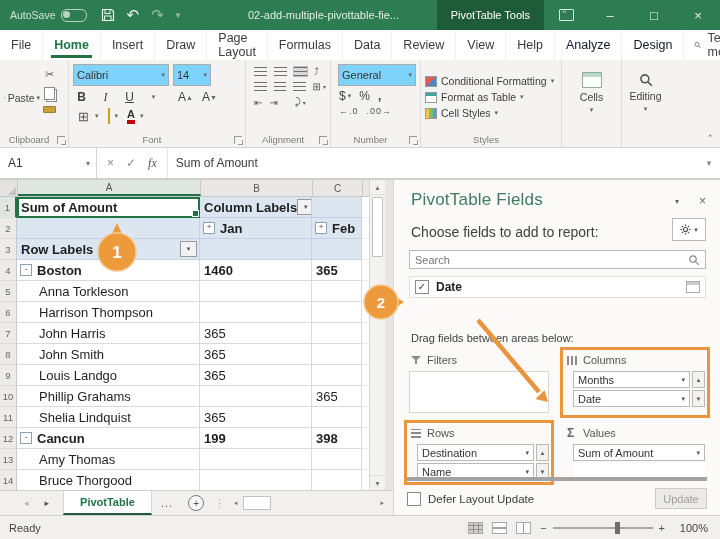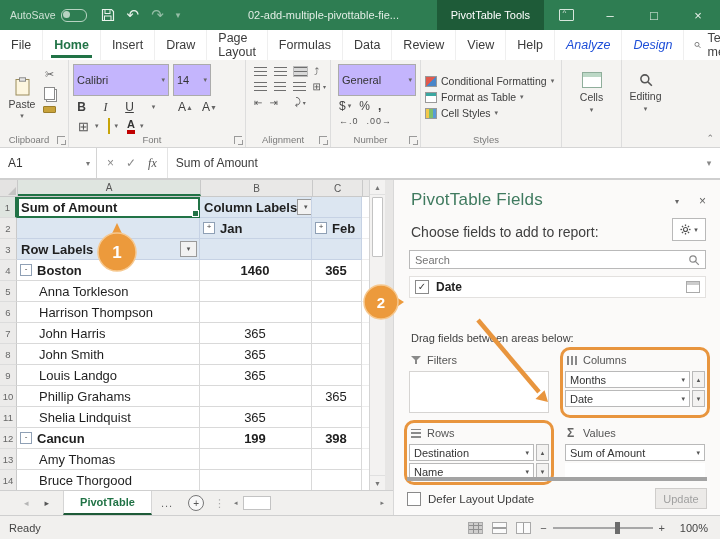--- a/index.html
+++ b/index.html
@@ -18,37 +18,37 @@
   .winbtns{display:flex;align-items:center;}
   .winbtn{width:44px;height:30px;display:flex;align-items:center;justify-content:center;font-size:13px;color:#e8f1ea;}
   .ribopt{width:13px;height:10px;border:1px solid #d7e6dc;border-radius:1px;position:relative;}
   .ribopt::after{content:"^";position:absolute;left:3px;top:-2px;font-size:8px;color:#d7e6dc;}
 
   
   .menubar{position:absolute;top:30px;left:0;right:0;height:30px;background:#fff;display:flex;align-items:stretch;}
   .mtab{padding:0 11px;display:flex;align-items:center;font-size:12.5px;color:#3b3b3b;position:relative;border-right:1px solid #efefef;}
   .mtab.active{color:#217346;font-weight:bold;}
   .mtab.active::after{content:"";position:absolute;left:8px;right:8px;bottom:2px;height:3px;background:#217346;}
-  .mtab.ctx{color:#1d4ed8;font-style:italic;}
+  .mtab.ctx{color:#0f172a;}
   .tellme{display:flex;align-items:center;gap:6px;padding:0 10px;color:#444;font-size:12.5px;}
 
   
   .ribbon{position:absolute;top:60px;left:0;right:0;height:87px;background:#f4f3f1;border-bottom:1px solid #d5d5d5;display:flex;}
   .rgroup{position:relative;border-right:1px solid #ddd;padding:4px 4px 15px 4px;box-sizing:border-box;}
   .glabel{position:absolute;bottom:2px;left:0;right:10px;text-align:center;font-size:9.5px;color:#7a7a7a;white-space:nowrap;}
   .dlg{position:absolute;right:3px;bottom:3px;width:7px;height:7px;border-left:1px solid #9a9a9a;border-top:1px solid #9a9a9a;}
   .dlg::after{content:"";position:absolute;right:-1px;bottom:-1px;width:4px;height:4px;border-right:1px solid #9a9a9a;border-bottom:1px solid #9a9a9a;}
   .g-clip{width:69px;display:flex;gap:3px;}
-  .pastebtn{width:36px;display:flex;flex-direction:column;align-items:center;justify-content:center;gap:2px;font-size:10.5px;color:#444;}
+  .pastebtn{width:36px;display:flex;flex-direction:row;align-items:center;justify-content:center;gap:2px;font-size:10.5px;color:#444;}
   .clipcol{display:flex;flex-direction:column;gap:6px;padding-top:4px;font-size:11px;color:#666;align-items:center;}
   .copyic{width:9px;height:11px;border:1px solid #8a8a8a;background:#fff;box-shadow:2px 2px 0 -1px #fff,2px 2px 0 0 #8a8a8a;}
   .brushic{width:11px;height:5px;background:#c8a23a;border:1px solid #9b7d2a;border-radius:1px;}
   .g-font{width:177px;display:flex;flex-direction:column;gap:3px;}
   .fontrow{display:flex;align-items:center;gap:4px;}
-  .combo{background:#c4b5fd;border:1px solid #ababab;height:32px;display:flex;align-items:center;font-size:11px;color:#333;padding:0 3px;box-sizing:border-box;}
+  .combo{background:#7dd3fc;border:1px solid #ababab;height:22px;display:flex;align-items:center;font-size:11px;color:#333;padding:0 3px;box-sizing:border-box;}
   .combo .arr{margin-left:auto;font-size:7px;color:#666;padding-left:4px;}
   .fbtn{min-width:15px;height:16px;display:flex;align-items:center;justify-content:center;font-size:12px;color:#3f3f3f;padding:0 1px;}
   .fbtn small{font-size:7px;color:#666;}
   .bold{font-weight:bold;}
   .ital{font-style:italic;font-family:"Liberation Serif",serif;}
   .undl{text-decoration:underline;}
   .acolor{position:relative;font-weight:bold;font-size:11px;line-height:10px;}
   .acolor i{display:block;height:4px;background:#c00000;margin-top:1px;font-style:normal;}
   .fillic{width:11px;height:7px;background:#8f8f8f;clip-path:polygon(20% 0,100% 30%,80% 100%,0 60%);}
   .fillbar{width:12px;height:4px;background:#ffd43b;border:1px solid #c7a409;margin-top:1px;}
@@ -93,21 +93,21 @@
   .chfill{flex:1;}
   .grow{display:flex;height:21px;box-sizing:border-box;}
   .rnum{width:17px;box-sizing:border-box;background:#eceBea;background:#ecebea;border-right:1px solid #c9c9c9;border-bottom:1px solid #dcdcdc;font-size:9.5px;color:#666;display:flex;align-items:center;justify-content:center;}
   .rnum.selr{background:#dfe5e0;border-right:2px solid #217346;}
   .cell{box-sizing:border-box;border-right:1px solid #d9d9d9;border-bottom:1px solid #d9d9d9;display:flex;align-items:center;font-size:13px;color:#1f1f1f;padding:0 2px;position:relative;overflow:hidden;white-space:nowrap;}
   .ca{width:183px;}
   .cb{width:112px;}
   .cc{width:50px;}
   .cfill{flex:1;border-bottom:1px solid #ededed;}
   .cell.blue{background:#dce6f1;border-color:#c6d2e4;}
-  .cell.num{justify-content:center;padding-right:5px;}
+  .cell.num{justify-content:flex-start;padding-right:5px;}
   .cell .lbl{padding-left:2px;}
   .cell .ind{padding-left:20px;}
   .cell.sel{outline:2px solid #217346;outline-offset:-2px;background:#fff;z-index:2;}
   .cell.sel::after{content:"";position:absolute;right:0;bottom:0;width:5px;height:5px;background:#217346;border:1px solid #fff;}
   .expbox{width:10px;height:10px;border:1px solid #8fa0b5;background:#fff;font-size:8px;line-height:8px;text-align:center;color:#444;margin:0 3px 0 1px;flex:none;}
   .ddbtn{margin-left:auto;width:15px;height:14px;border:1px solid #9a9a9a;background:#f2f2f2;color:#555;font-size:7px;display:flex;align-items:center;justify-content:center;flex:none;}
   .vscroll{position:absolute;top:0;right:0;width:16px;height:310px;background:#f3f2f1;border-left:1px solid #d4d4d4;box-sizing:border-box;}
   .vscroll .sa{height:14px;display:flex;align-items:center;justify-content:center;font-size:7px;color:#777;border-bottom:1px solid #e0e0e0;}
   .vscroll .sa.bot{position:absolute;bottom:0;left:0;right:0;border-top:1px solid #e0e0e0;border-bottom:none;}
   .vthumb{margin:2px 2px;height:58px;background:#fff;border:1px solid #c3c3c3;border-radius:1px;}
@@ -149,29 +149,29 @@
   .searchbox input{border:none;outline:none;flex:1;font-size:11px;padding:0 5px;color:#333;background:transparent;font-family:"Liberation Sans",sans-serif;}
   .searchbox svg{margin-right:5px;}
   .fieldlist{position:absolute;top:96px;left:15px;right:14px;}
   .fielditem{height:22px;background:#fff;border:1px solid #e3e1df;display:flex;align-items:center;gap:7px;padding:0 5px;box-sizing:border-box;}
   .cb-sq{width:12px;height:12px;border:1px solid #8a8a8a;background:#fff;font-size:10px;line-height:11px;text-align:center;color:#3c3c3c;flex:none;}
   .fielditem .flabel{font-size:12px;font-weight:bold;color:#222;}
   .calic{margin-left:auto;width:12px;height:10px;border:1px solid #aaa;background:linear-gradient(#ccc 3px,#fff 3px);}
   .draghint{position:absolute;top:152px;left:17px;font-size:11px;color:#404040;}
   .areas{position:absolute;top:170px;left:13px;right:13px;display:grid;grid-template-columns:1fr 1fr;column-gap:12px;row-gap:8px;}
   .area{position:relative;padding:2px;}
-  .area.hl{outline:3px solid #e8953e;outline-offset:0px;border-radius:7px;}
+  .area.hl{outline:3px solid #e8953e;outline-offset:0px;}
   .ahdr{display:flex;align-items:center;gap:6px;font-size:11px;color:#555;height:16px;margin-bottom:3px;padding-left:2px;}
   .aicon{width:10px;height:9px;flex:none;}
   .ic-cols{background:repeating-linear-gradient(90deg,#8a8a8a 0 2px,transparent 2px 4px);}
   .ic-rows{background:repeating-linear-gradient(0deg,#8a8a8a 0 2px,transparent 2px 4px);}
   .sigma{font-size:12px;color:#666;font-weight:bold;line-height:9px;width:10px;}
   .abody{display:flex;gap:2px;}
   .aitems{flex:1;display:flex;flex-direction:column;gap:2px;}
-  .aitem{height:17px;background:#fff;border:1px solid #b9b9b9;display:flex;align-items:center;font-size:11px;color:#333;padding:0 4px;box-sizing:border-box;}
+  .aitem{height:17px;background:#fff;border:1px solid #b9b9b9;display:flex;align-items:center;font-size:11px;color:#333;padding:0 4px;box-sizing:border-box;margin-left:8px;}
   .aitem .arr{margin-left:auto;font-size:7px;color:#555;}
   .aitem.blank{border-color:#fff;}
   .emptybox{flex:1;height:40px;background:#fff;border:1px solid #d6d4d2;}
   .spinner{width:13px;display:flex;flex-direction:column;gap:2px;}
   .spbtn{flex:1;background:#f3f2f1;border:1px solid #b9b9b9;font-size:6px;color:#555;display:flex;align-items:center;justify-content:center;}
   .pfooter{position:absolute;left:13px;right:13px;bottom:6px;border-top:4px solid #a3a3a3;padding-top:7px;display:flex;align-items:center;}
   .defer{display:flex;align-items:center;gap:7px;font-size:11.5px;color:#3c3c3c;}
   .updbtn{margin-left:auto;width:50px;height:19px;background:#eceae8;border:1px solid #cfcdcb;color:#a0a0a0;font-size:11px;display:flex;align-items:center;justify-content:center;}
 
   .overlay{position:absolute;top:0;left:0;width:720px;height:539px;pointer-events:none;z-index:60;}

